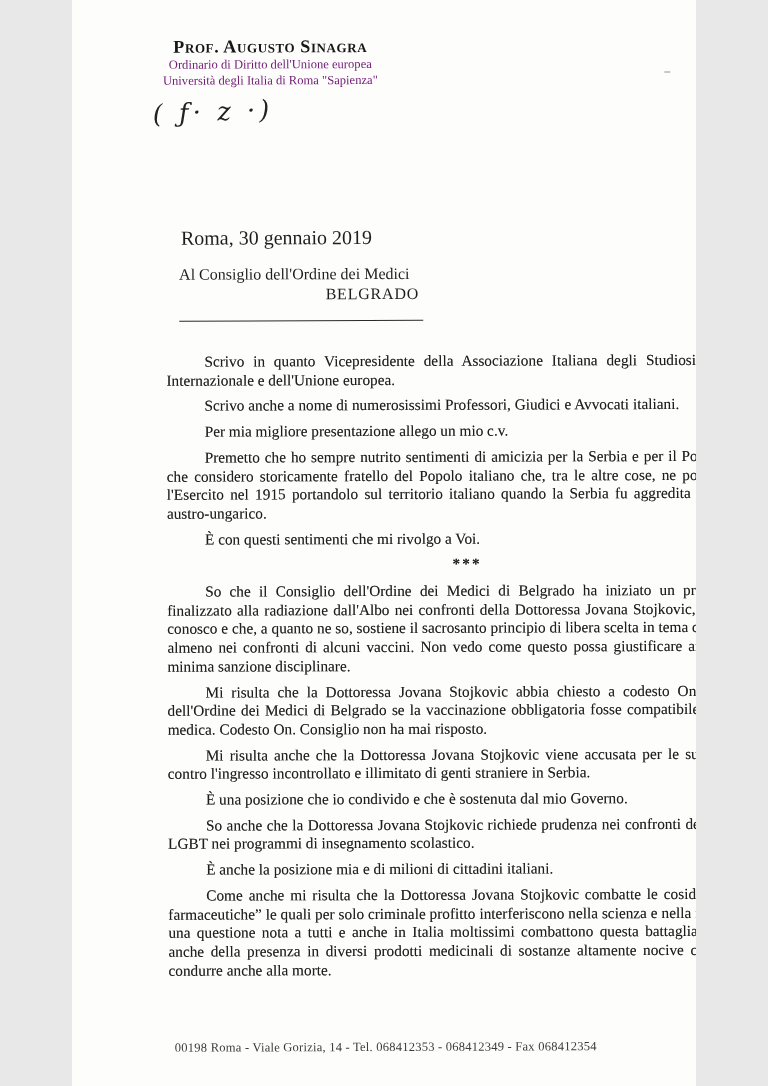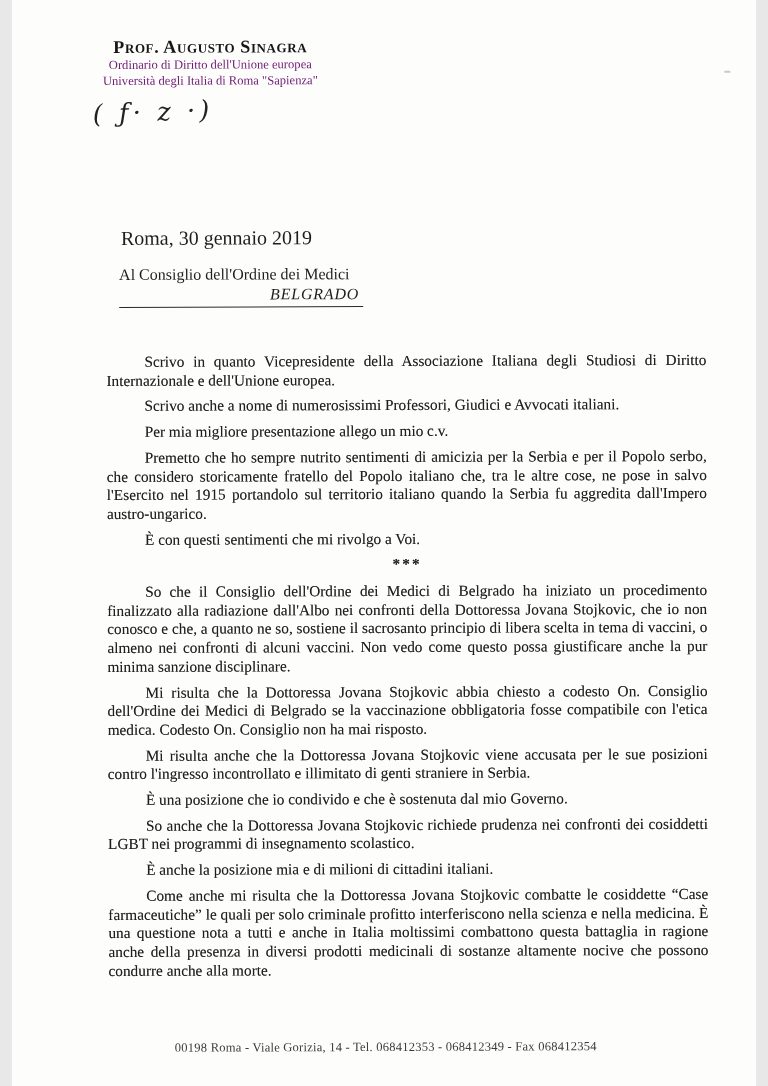--- a/index.html
+++ b/index.html
@@ -1,18 +1,18 @@
 <!DOCTYPE html>
 <html><head>
 <meta charset="utf-8">
 <style>
   html, body { margin: 0; padding: 0; background: #e8e8e8; }
   .scan-page {
     position: relative;
-    width: 744px;
+    width: 624px;
     height: 1086px;
     margin: 0 auto;
     background: #fdfdfc;
     overflow: hidden;
     font-family: "Liberation Serif", "DejaVu Serif", serif;
     color: #1e1e1e;
   }
   .scan-tilt {
     position: absolute;
     inset: 0;
@@ -66,23 +66,22 @@
     left: 108px;
     font-size: 16px;
     line-height: 20px;
   }
   .recipient-city {
     display: block;
     width: 240px;
     border-bottom: 1.6px solid #2a2a2a;
     text-align: right;
     padding-right: 4px;
-    padding-bottom: 2px;
+    padding-bottom: 16px;
     letter-spacing: 0.8px;
-    font-style: italic;
   }
 
   
   .letter-body {
     position: absolute;
     top: 352px;
     left: 95px;
     width: 600px;
     font-size: 15.3px;
     line-height: 18.7px;

